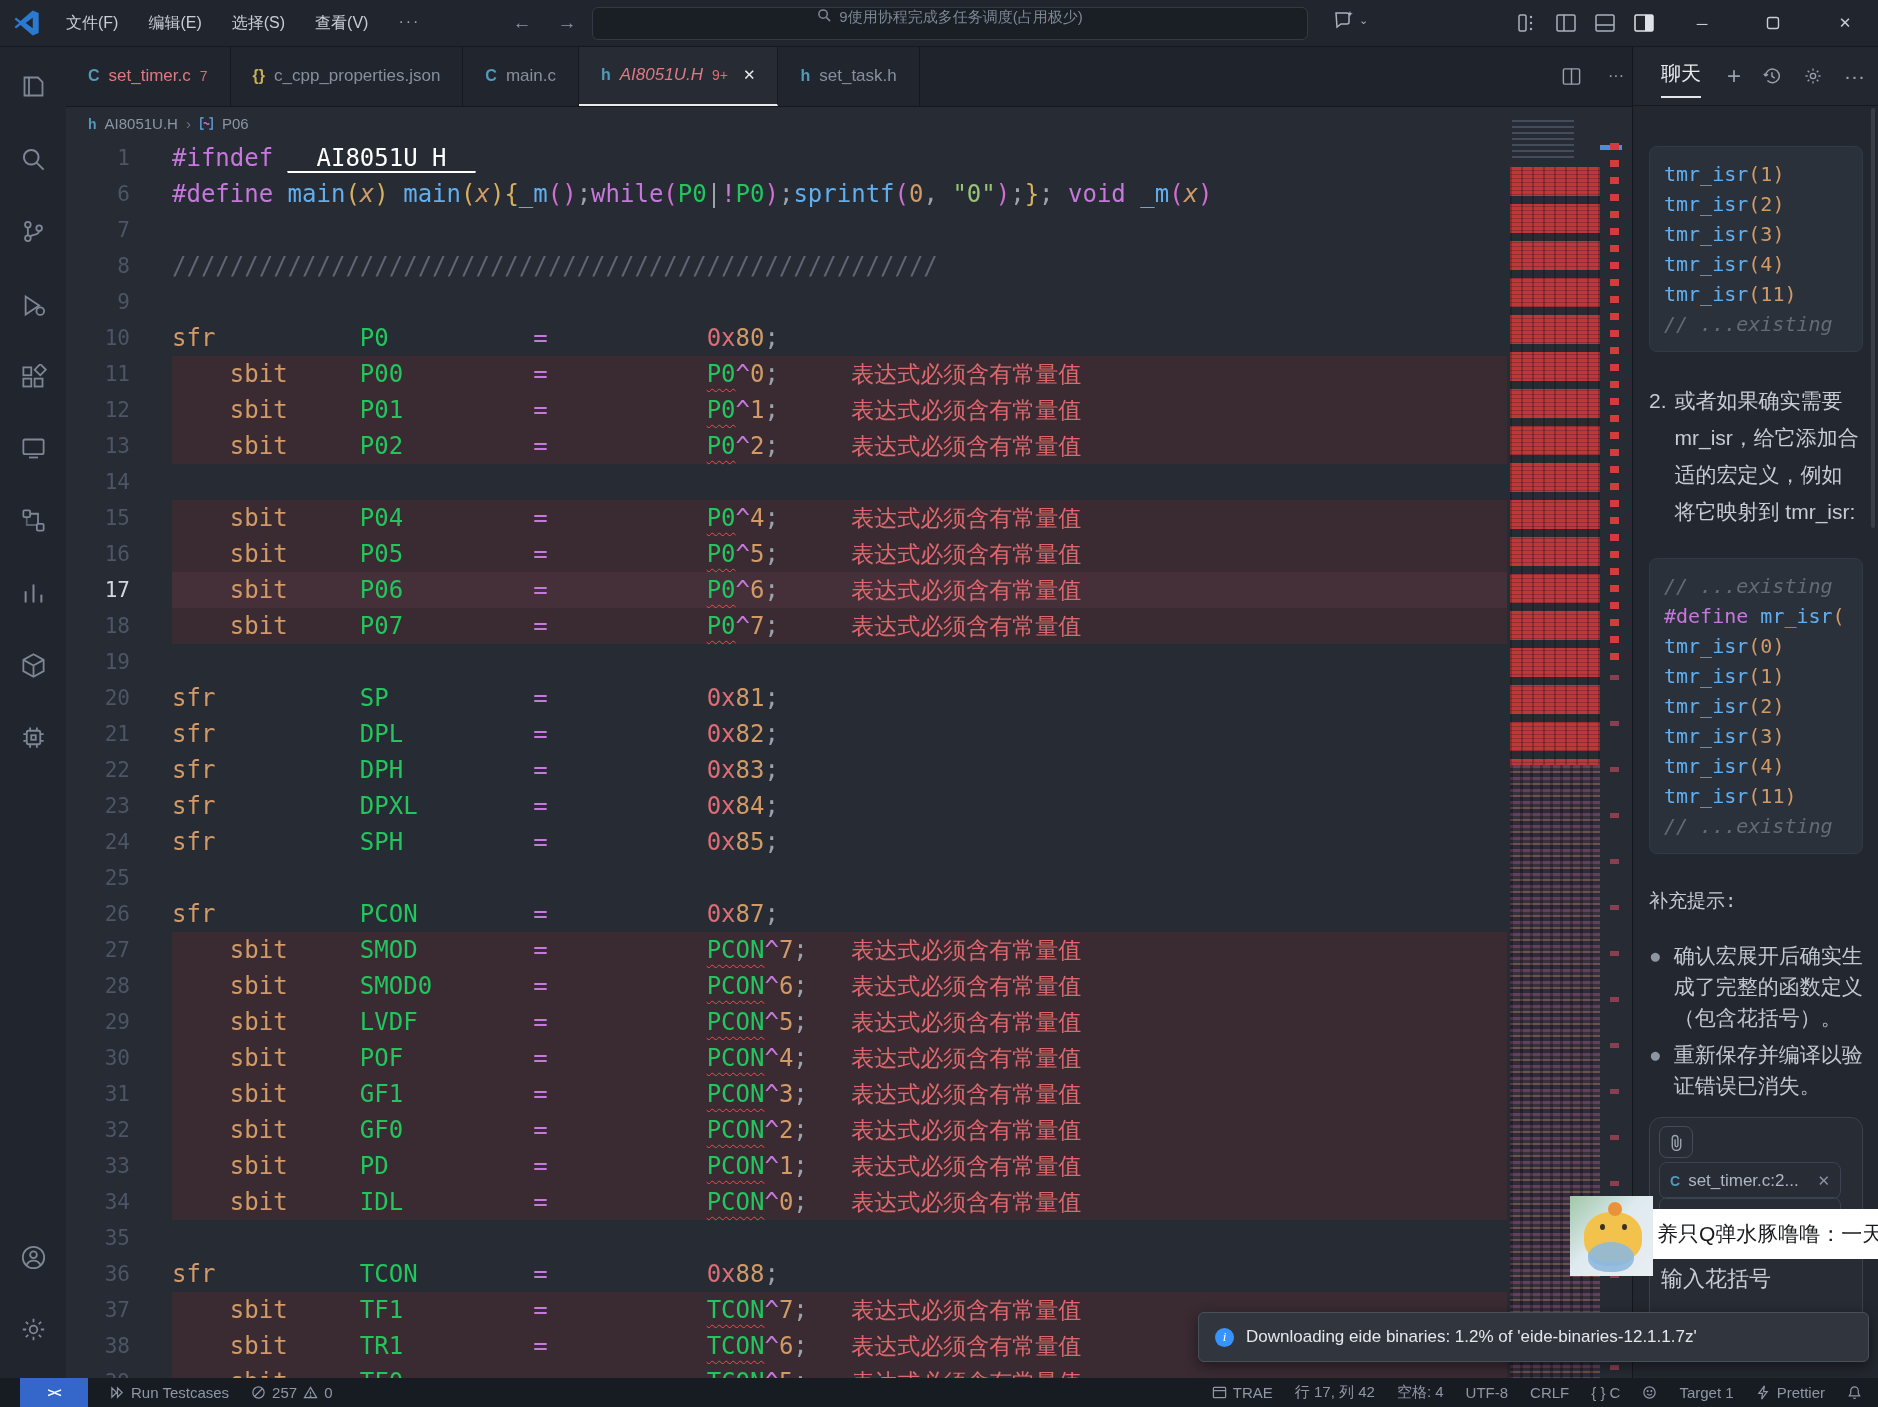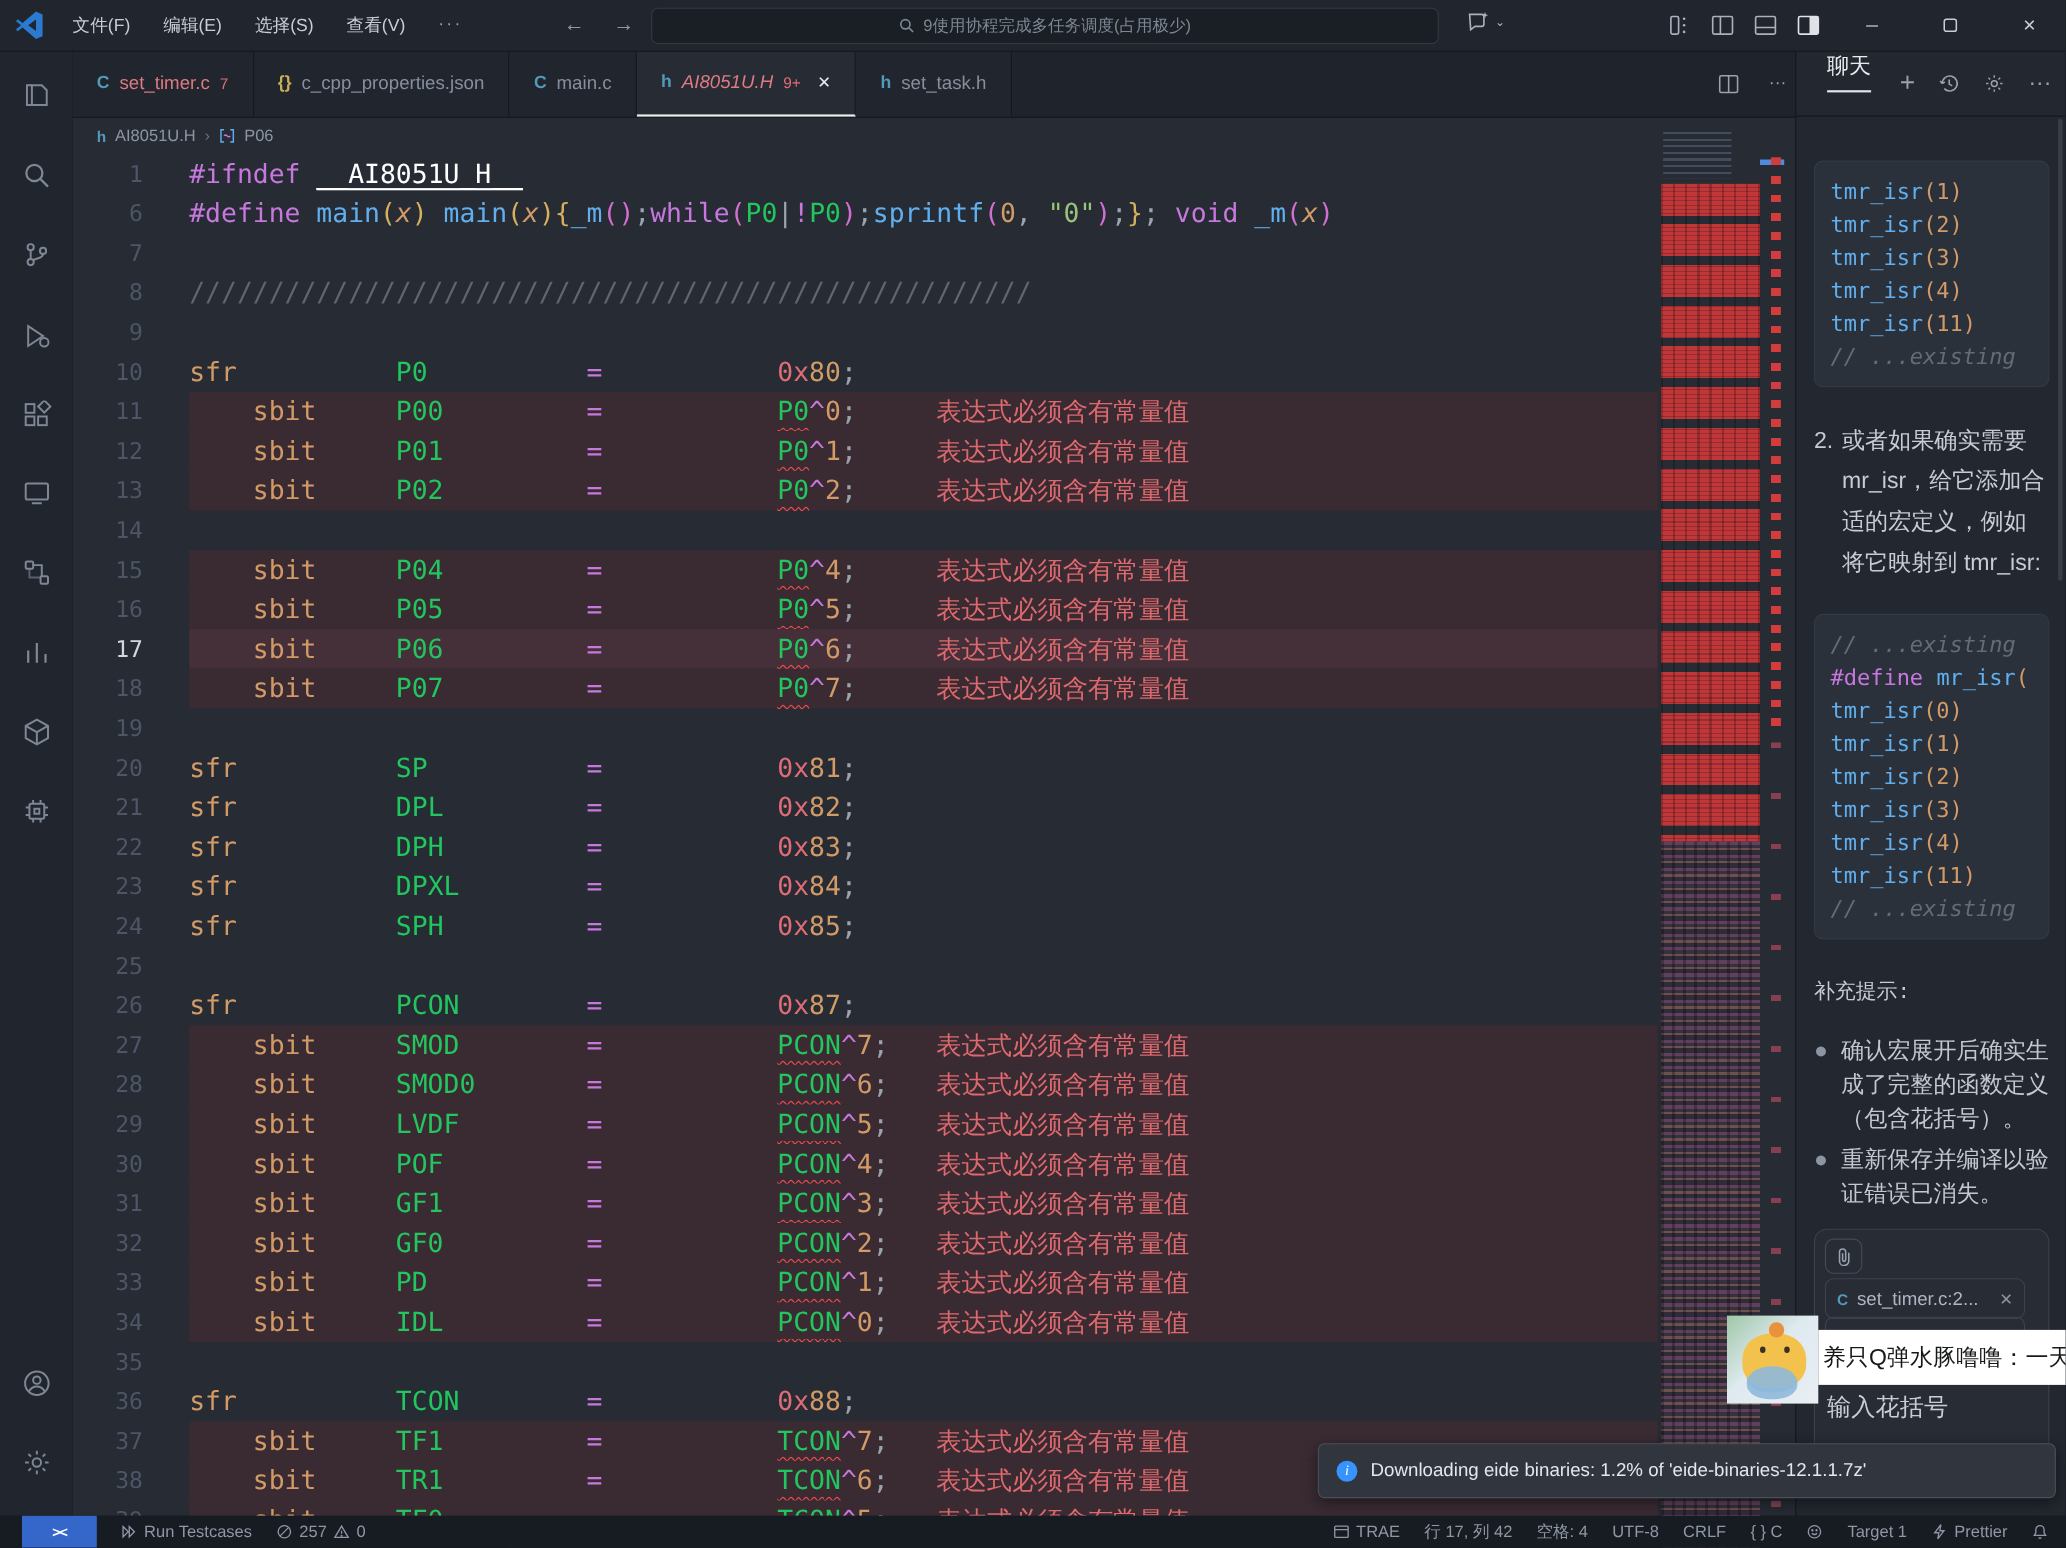--- a/index.html
+++ b/index.html
@@ -8,21 +8,21 @@
 
   
   .titlebar{position:absolute;left:0;top:0;width:1878px;height:46px;background:#21252d;
             border-bottom:1px solid #15181d;display:flex;align-items:center;z-index:30;}
   .logo{width:26px;height:26px;margin-left:14px;}
   .menus{display:flex;gap:30px;margin-left:26px;font-size:16px;color:#c9ced6;}
   .menus span{cursor:default;}
   .menu-more{color:#9aa1ad;letter-spacing:2px;}
   .navarrows{margin-left:92px;display:flex;gap:26px;font-size:19px;color:#8f97a6;}
   .searchbox{position:absolute;left:592px;top:7px;width:714px;height:31px;background:#1a1e25;
-             border:1px solid #343a45;border-radius:6px;display:flex;align-items:center;justify-content:center;
+             border:1px solid #343a45;border-radius:6px;display:flex;justify-content:center;
              color:#7d8694;font-size:15px;gap:7px;}
   .ai-btn{position:absolute;left:1332px;top:8px;display:flex;align-items:center;gap:3px;color:#aab1bd;}
   .winlayouts{position:absolute;left:1516px;top:12px;display:flex;gap:17px;}
   .winctl{position:absolute;top:0;height:46px;display:flex;align-items:center;justify-content:center;width:46px;color:#c9ced6;font-size:15px;}
 
   
   .activitybar{position:absolute;left:0;top:46px;width:66px;height:1332px;background:#21252d;z-index:5;}
   .act-ic{position:absolute;left:20px;width:27px;height:27px;color:#7e8795;}
   .act-ic svg{width:100%;height:100%;}
 
@@ -81,21 +81,21 @@
   .rl-dense{position:absolute;left:7px;top:28px;width:9px;height:520px;
       background:repeating-linear-gradient(180deg,#d23c3c 0 7px,transparent 7px 17px);}
   .rl-sparse{position:absolute;left:7px;top:560px;width:9px;height:700px;
       background:repeating-linear-gradient(180deg,#a04558 0 5px,transparent 5px 46px);opacity:.8;}
   .rl-cursor{position:absolute;left:-3px;top:30px;width:22px;height:5px;background:#4f8bd8;}
 
   
   .chat{position:absolute;left:1632px;top:46px;width:246px;height:1332px;background:#23272f;
         border-left:1px solid #14171d;z-index:10;box-sizing:border-box;}
   .chat-head{position:absolute;left:0;top:0;width:246px;height:59px;border-bottom:1px solid #15181d;}
-  .chat-title{position:absolute;left:28px;top:0;font-size:20px;color:#e8eaed;padding-bottom:9px;border-bottom:2px solid #e2e5ea;}
+  .chat-title{position:absolute;left:28px;top:14px;font-size:20px;color:#e8eaed;padding-bottom:9px;border-bottom:2px solid #e2e5ea;}
   .chat-hicons{position:absolute;right:14px;top:16px;display:flex;gap:21px;color:#9aa2af;font-size:21px;align-items:center;}
   .chat-body{position:absolute;left:16px;top:64px;width:214px;}
   .codeblock{background:#2b313b;border:1px solid #333a45;border-radius:8px;padding:12px 14px;
              font-family:"DejaVu Sans Mono",monospace;font-size:20px;line-height:30px;white-space:pre;overflow:hidden;}
   .cb-cmt{color:#646b77;font-style:italic;}
   .para{display:flex;gap:8px;margin-top:30px;font-size:21px;line-height:37px;color:#c7ccd4;}
   .para .marker{flex:none;}
   .tips-title{margin-top:34px;font-size:19px;color:#c7ccd4;font-family:Liberation Mono, monospace;}
   .bullets{margin-top:26px;}
   .bullet{display:flex;gap:12px;font-size:21px;line-height:31px;color:#c2c8d0;margin-bottom:6px;}

